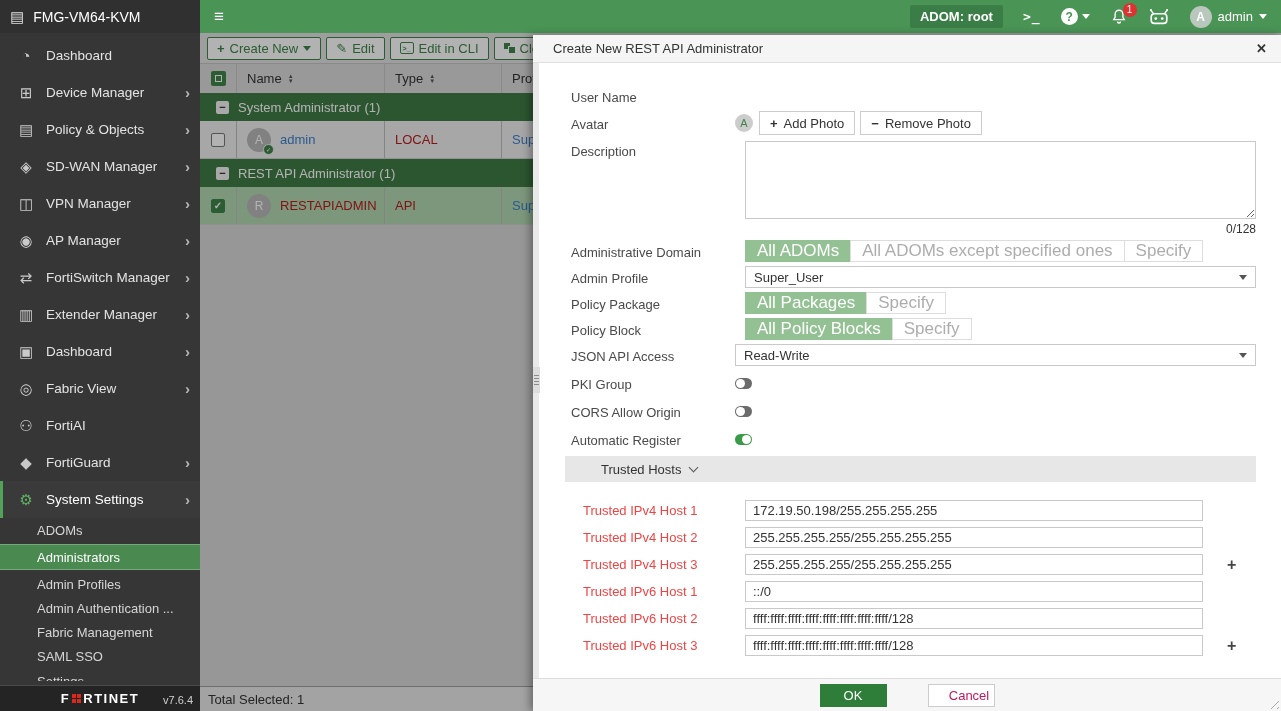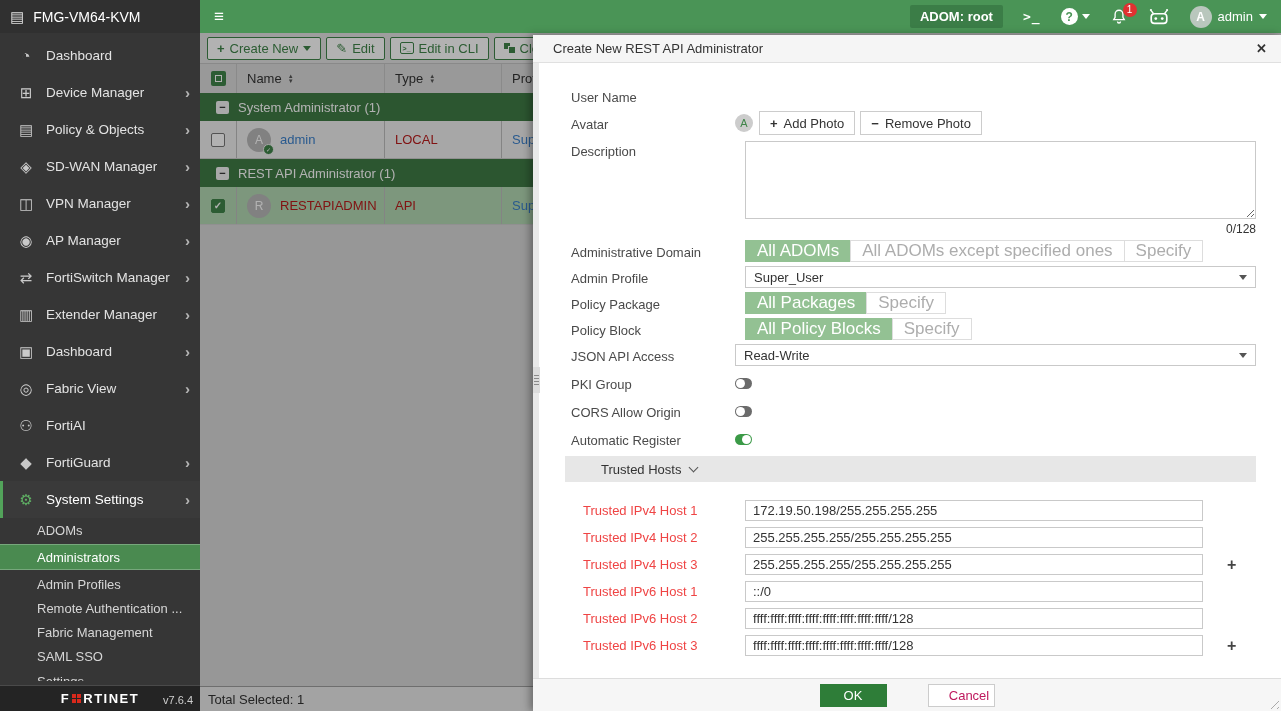--- a/index.html
+++ b/index.html
@@ -236,21 +236,21 @@
         <div class="sb-subitem">
             <span>ADOMs</span>
           </div>
         <div class="sb-subitem selected">
             <span>Administrators</span>
           </div>
         <div class="sb-subitem">
             <span>Admin Profiles</span>
           </div>
         <div class="sb-subitem">
-            <span>Remote Authentication ...</span>
+            <span>Admin Authentication ...</span>
           </div>
         <div class="sb-subitem">
             <span>Fabric Management</span>
           </div>
         <div class="sb-subitem">
             <span>SAML SSO</span>
           </div>
         <div class="sb-subitem clipped">
             <span>Settings</span>
           </div>

